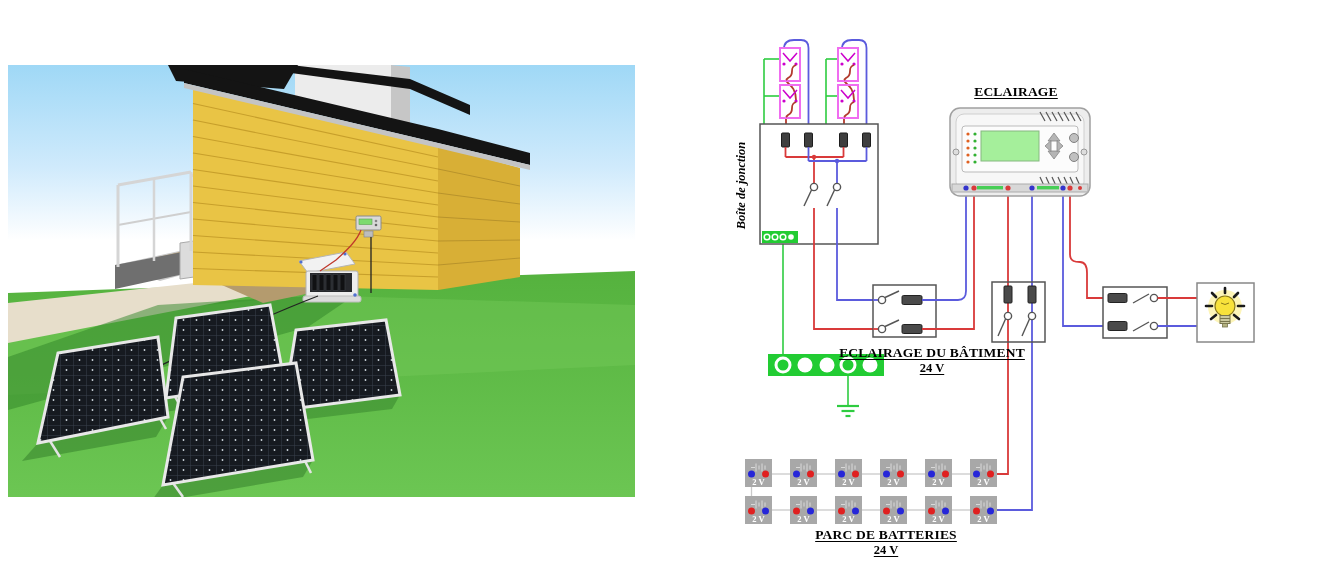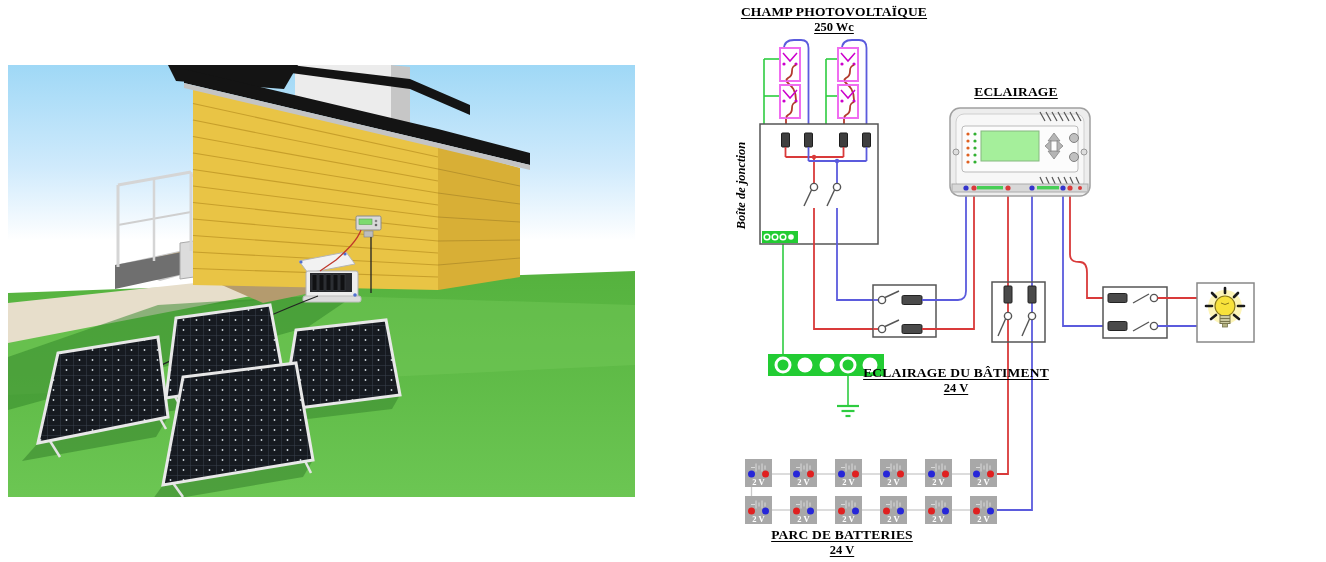--- a/index.html
+++ b/index.html
@@ -479,30 +479,26 @@
             <rect x="270" y="496" width="27" height="28" fill="#a8a8a8"></rect>
             <path d="M 276 504.5 H 280 M 281 500.5 V 508.5 M 284 502.5 V 506.5 M 287 500.5 V 508.5 M 290 502.5 V 506.5" stroke="#d9d9d9" stroke-width="1" fill="none"></path>
             <circle cx="276.5" cy="511" r="3.5" fill="#e02020"></circle>
             <circle cx="290.5" cy="511" r="3.5" fill="#2626d8"></circle>
             <text x="283.5" y="522" text-anchor="middle" fill="#ffffff" font-size="8.5" font-weight="bold" font-family="Liberation Serif, serif">2 V</text>
           </g>
         </g>
     </g>
   </svg>
 
-  <div class="dlabel" style="left: 712px; top: 4px; width: 244px;">
-    <div class="lab-main"><span>CHAMP PHOTOVOLTAÏQUE</span></div>
-    <div class="lab-sub"><span>250 Wc</span></div>
-  </div>
   <div class="dlabel lab-main" style="left: 946px; top: 84px; width: 140px;">
     <span>ECLAIRAGE</span>
   </div>
-  <div class="dlabel" style="left: 856px; top: 345px; width: 200px; margin-top: 20px;">
+  <div class="dlabel" style="left: 832px; top: 345px; width: 200px;">
     <div class="lab-main"><span>ECLAIRAGE DU BÂTIMENT</span></div>
     <div class="lab-sub"><span>24 V</span></div>
   </div>
-  <div class="dlabel" style="left: 742px; top: 527px; width: 200px;">
+  <div class="dlabel" style="left: 786px; top: 527px; width: 200px;">
     <div class="lab-main"><span>PARC DE BATTERIES</span></div>
     <div class="lab-sub"><span>24 V</span></div>
   </div>
   <div class="vert-label" style="left: 698px; top: 178px;">Boîte de jonction</div>
 
 </div>
 
 </body></html>

